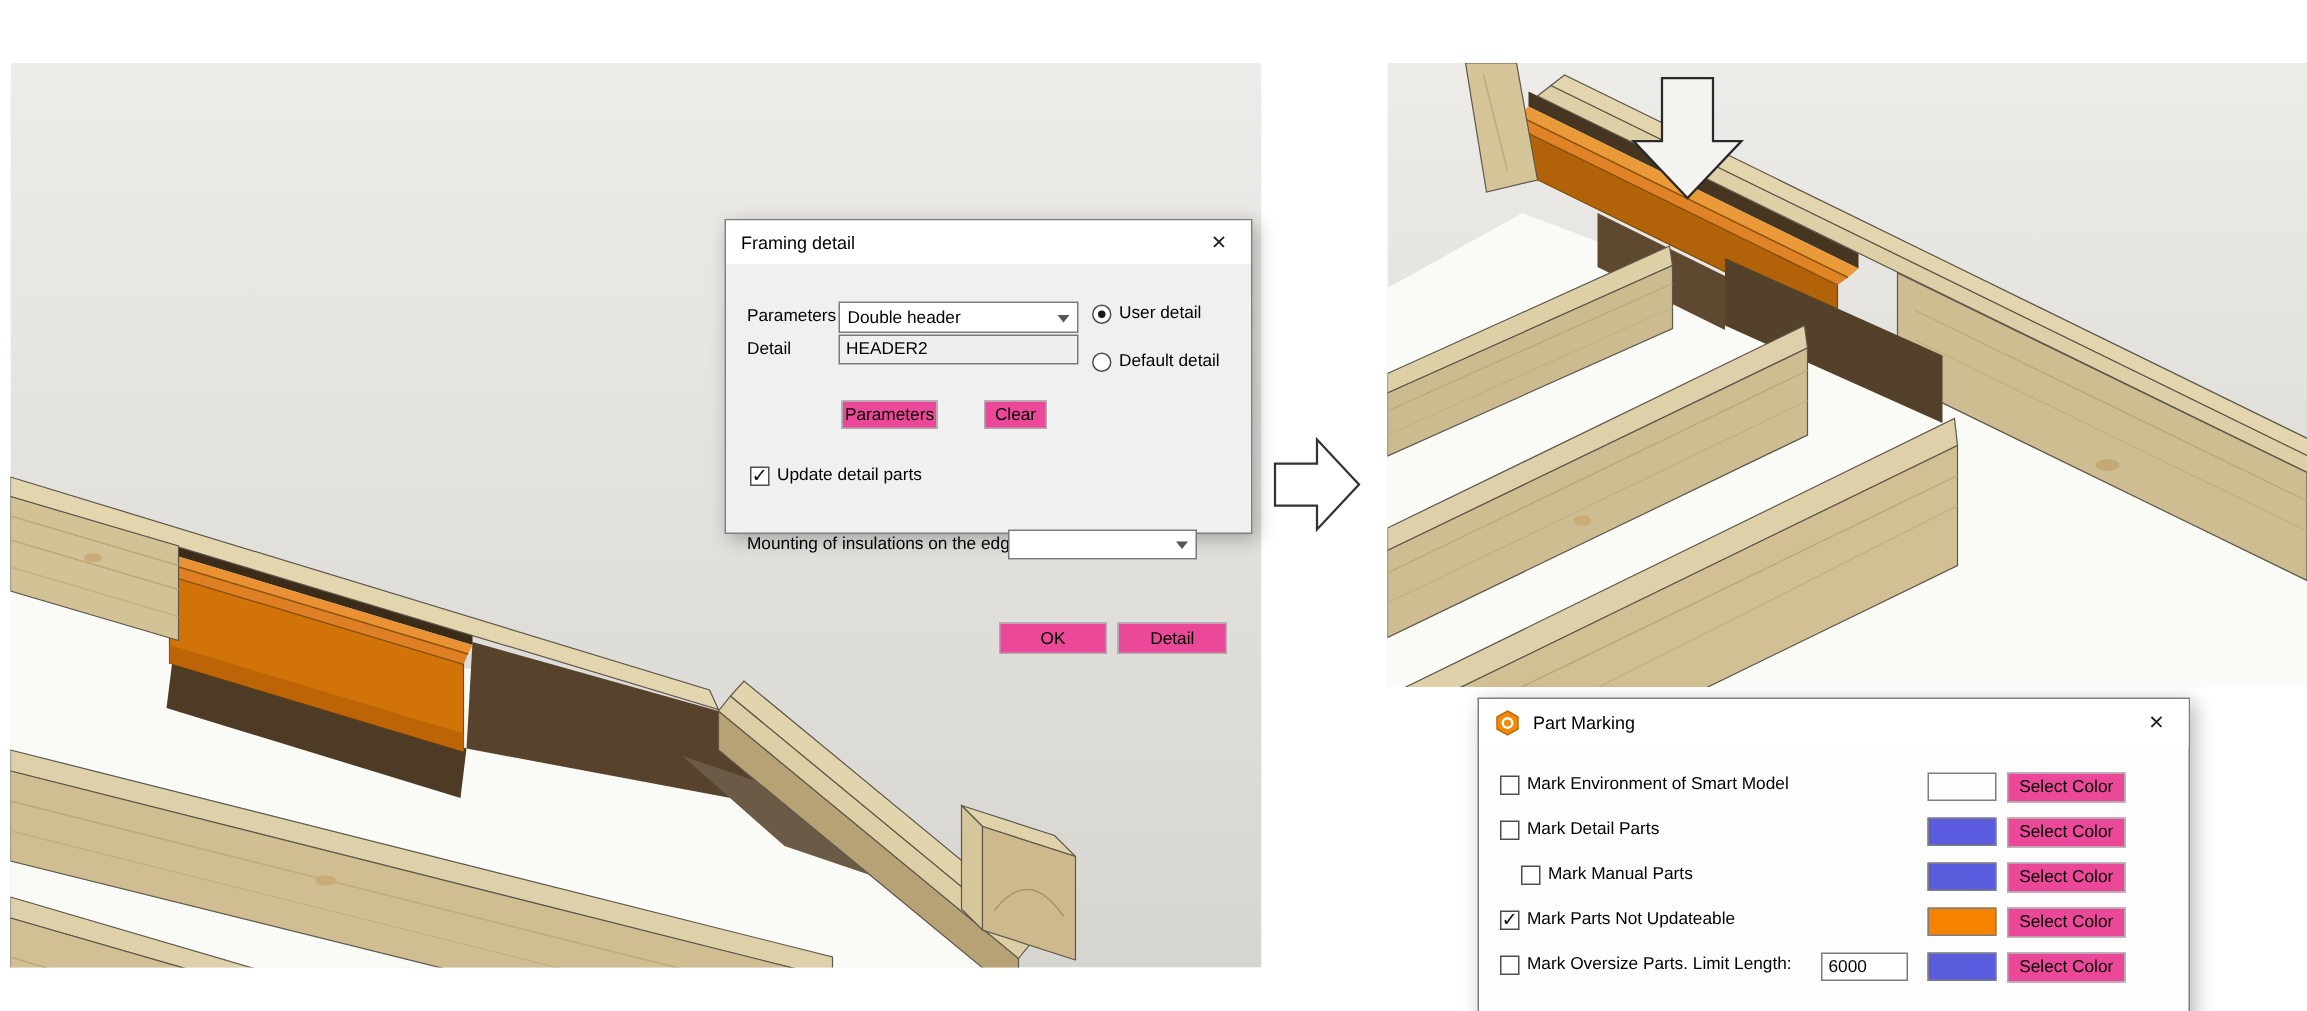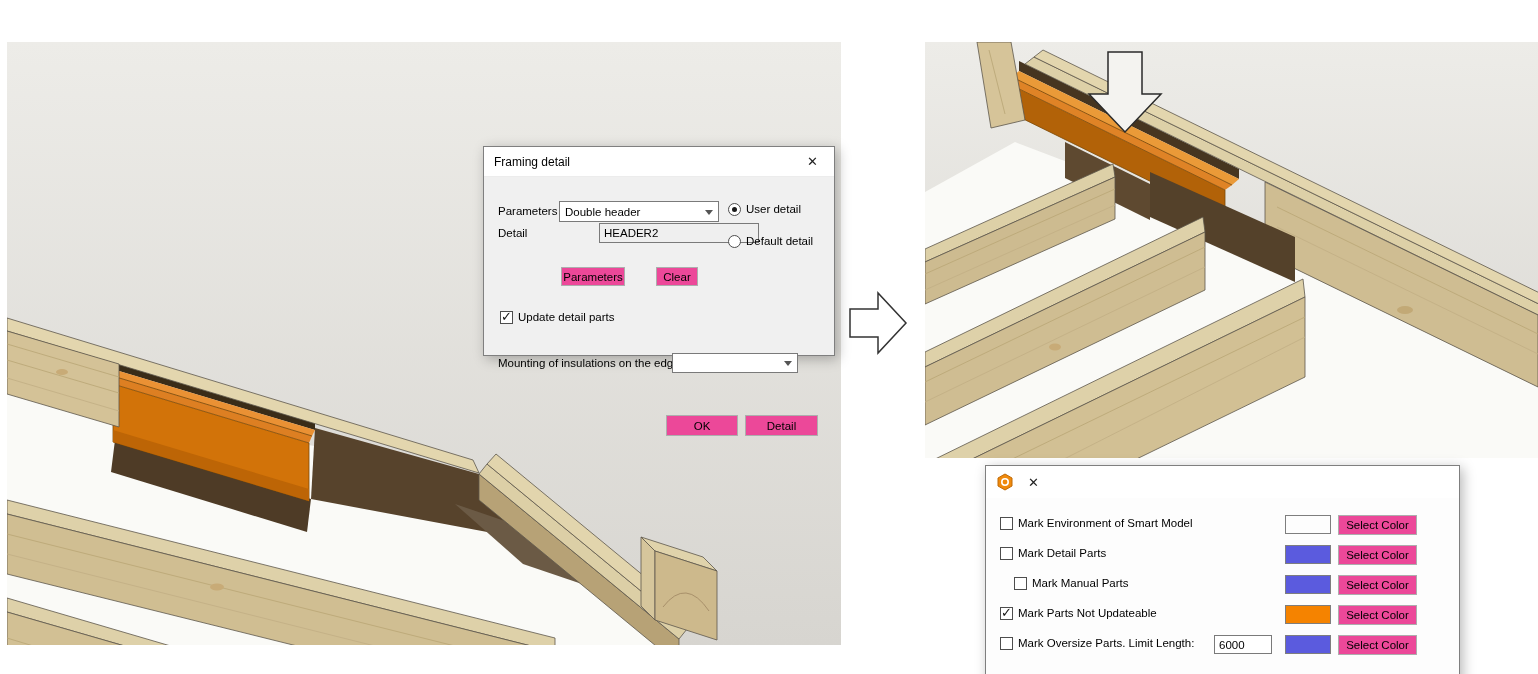--- a/index.html
+++ b/index.html
@@ -152,21 +152,21 @@
     <div class="combo" style="left:75px;top:54px;width:160px;height:21px">
       <span>Double header</span>
       <span class="caret"></span>
     </div>
     <div class="ctrl-row" style="left:244px;top:56px">
       <span class="radio on"></span>
       <span class="clbl">User detail</span>
     </div>
 
     <span class="lbl" style="left:14px;top:80px">Detail</span>
-    <input class="txtinput" style="left: 75px; top: 76px; width: 160px; height: 20px; margin-left: 40px;" value="HEADER2">
+    <input class="txtinput" style="left: 75px; top: 76px; width: 160px; height: 20px;" value="HEADER2">
     <div class="ctrl-row" style="left:244px;top:88px">
       <span class="radio"></span>
       <span class="clbl">Default detail</span>
     </div>
 
     <div class="btn" style="left:77px;top:120px;width:64px;height:19px">Parameters</div>
     <div class="btn" style="left:172px;top:120px;width:42px;height:19px">Clear</div>
 
     <div class="ctrl-row" style="left:16px;top:164px">
       <span class="cb on"></span>
@@ -182,20 +182,21 @@
     <div class="btn" style="left:182px;top:268px;width:72px;height:21px">OK</div>
     <div class="btn" style="left:261px;top:268px;width:73px;height:21px">Detail</div>
   </div>
 
   <div class="dialog pm" style="left:985px;top:465px;width:475px;height:252px">
     <div class="titlebar">
       <svg class="appicon" width="18" height="18" viewBox="0 0 18 18">
         <polygon points="9,1 16,5 16,13 9,17 2,13 2,5" fill="#f08a0c" stroke="#c06a06"></polygon>
         <circle cx="9" cy="9" r="3.2" fill="none" stroke="#fff" stroke-width="1.6"></circle>
       </svg>
+      <span class="title">Part Marking</span>
       <span class="closebtn">✕</span>
     </div>
 
     <div class="ctrl-row" style="left:14px;top:51px">
       <span class="cb"></span>
       <span class="clbl">Mark Environment of Smart Model</span>
     </div>
     <div class="swatch" style="left: 299px; top: 49px; background-color: rgb(253, 253, 253);"></div>
     <div class="btn" style="left:352px;top:49px;width:79px;height:20px">Select Color</div>
 

